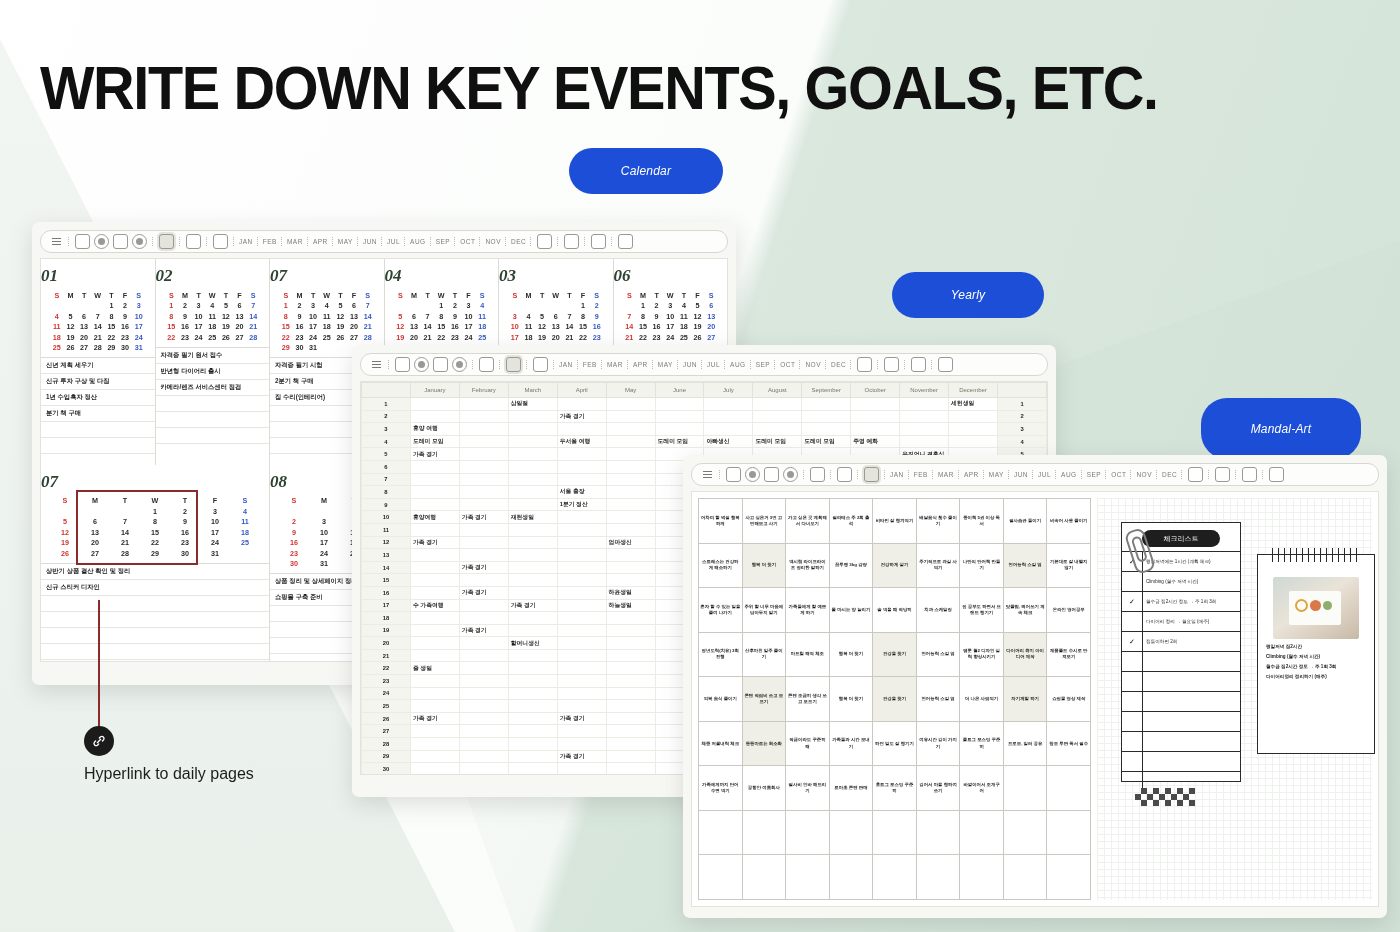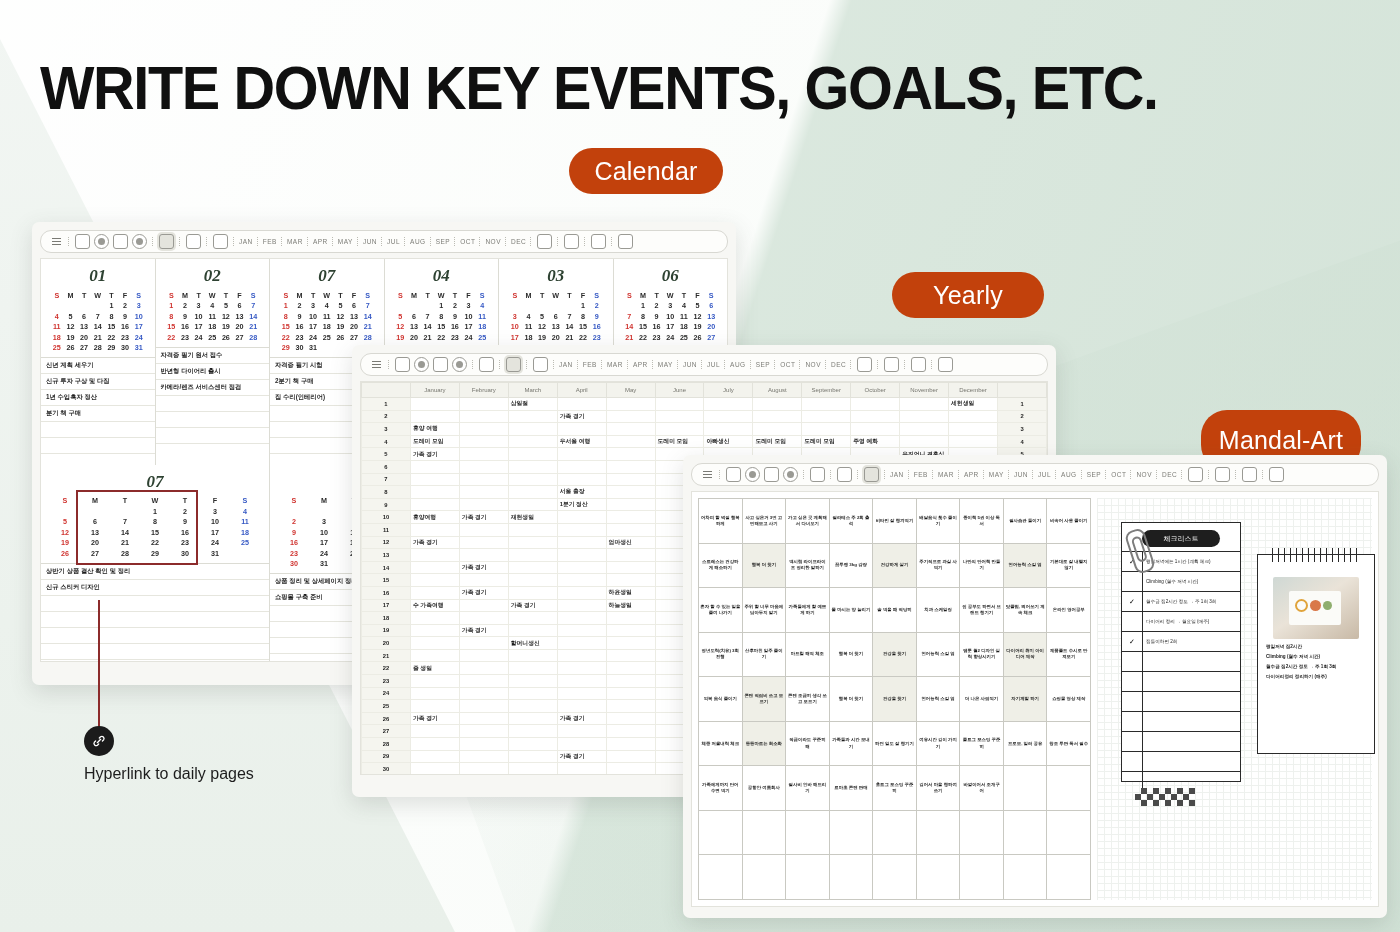--- a/index.html
+++ b/index.html
@@ -21,27 +21,27 @@
   }
 
   .title{
     position:absolute;left:40px;top:52px;width:1320px;
     font-size:62px;font-weight:bold;letter-spacing:-1.5px;
     color:#101010;white-space:nowrap;
     transform:scaleX(.93);transform-origin:left center;
   }
 
   .pill{
-    position:absolute;background:#c2410c;color:#fff;border-radius:26px;
+    position:absolute;background:#1d4ed8;color:#fff;border-radius:26px;
     display:flex;align-items:center;justify-content:center;
-    font-size:25px;letter-spacing:.2px;
+    font-size:12px;letter-spacing:.2px;font-style:italic;
   }
   .pill-calendar{left:569px;top:148px;width:154px;height:46px;}
   .pill-yearly{left:892px;top:272px;width:152px;height:46px;text-align:right;}
-  .pill-mandal{left:1201px;top:398px;width:160px;height:61px;margin-top:12px;}
+  .pill-mandal{left:1201px;top:398px;width:160px;height:61px;}
 
   
   .doc{position:absolute;background:#f7f7f4;border-radius:7px;
        box-shadow:0 7px 22px rgba(70,80,70,.17);padding:8px 8px 10px 8px;}
   .toolbar{
     height:21px;border:1px solid #d8d8d2;border-radius:11px;background:#fdfdfb;
     display:flex;align-items:center;padding:0 7px;gap:0;overflow:hidden;
   }
   .tb-ico{width:13px;height:13px;border:1px solid #9a9a94;border-radius:3px;
           flex:0 0 auto;margin:0 2px;background:#fff;position:relative;}
@@ -54,21 +54,21 @@
   .tb-sep{width:1px;height:9px;border-left:1px dotted #bcbcb4;margin:0 3px;flex:0 0 auto;}
   .tb-m{font-size:6.5px;color:#7c7c76;letter-spacing:.5px;padding:0 1px;flex:0 0 auto;}
 
   
   #calendar-doc{left:32px;top:222px;width:688px;height:445px;}
   .cal-body{margin-top:5px;background:#fff;border:1px solid #e3e3dc;height:402px;
             display:flex;flex-direction:column;overflow:hidden;}
   .cal-half{flex:1;display:flex;}
   .cal-col{flex:1;border-right:1px solid #dcdcd4;display:flex;flex-direction:column;}
   .cal-col:last-child{border-right:none;}
-  .cal-mon{text-align:center;font-family:"Liberation Serif",serif;font-style:italic;
+  .cal-mon{text-align:left;font-family:"Liberation Serif",serif;font-style:italic;
            font-weight:bold;font-size:17px;color:#2e4232;padding:7px 0 4px;}
   .cal-grid{padding:0 9px;}
   .cal-grid table{width:100%;border-collapse:collapse;}
   .cal-grid td,.cal-grid th{font-size:7.2px;text-align:center;height:10.5px;
       font-weight:bold;color:#2b2b2b;padding:0;}
   .cal-grid th.sun,.cal-grid td.sun{color:#d0332f;}
   .cal-grid th.sat,.cal-grid td.sat{color:#3558c4;}
   .cal-notes{margin-top:4px;border-top:1px solid #dcdcd4;}
   .cal-note{height:15px;border-bottom:1px solid #e6e6de;font-size:6.3px;
             display:flex;align-items:center;padding-left:5px;color:#1d1d1d;

